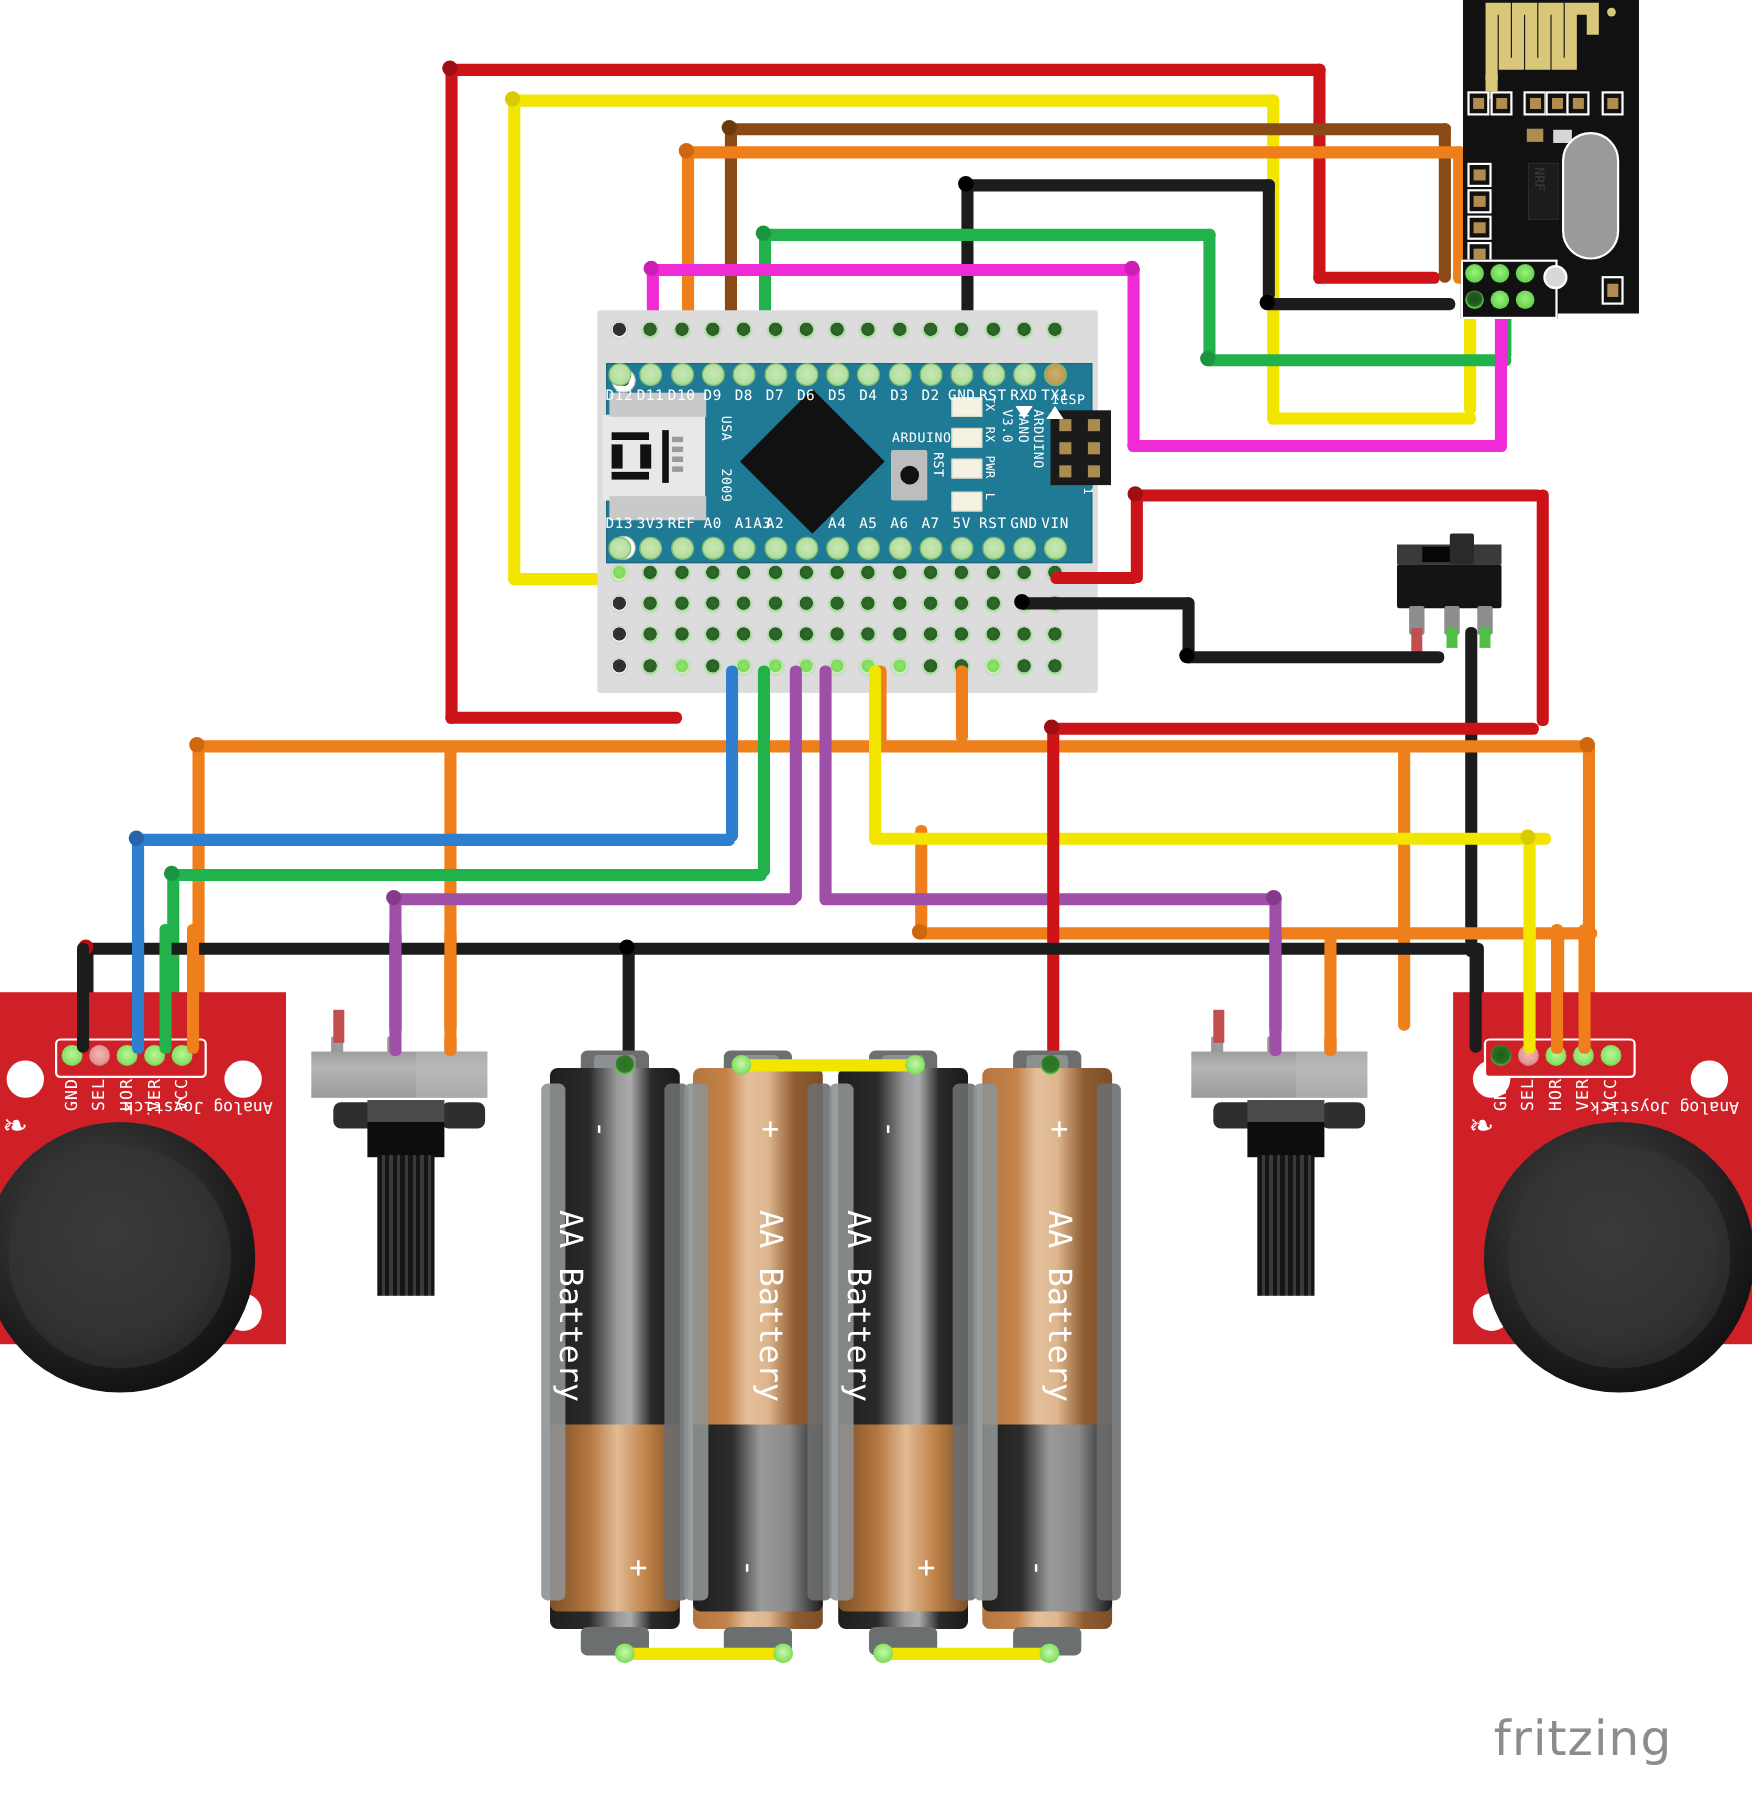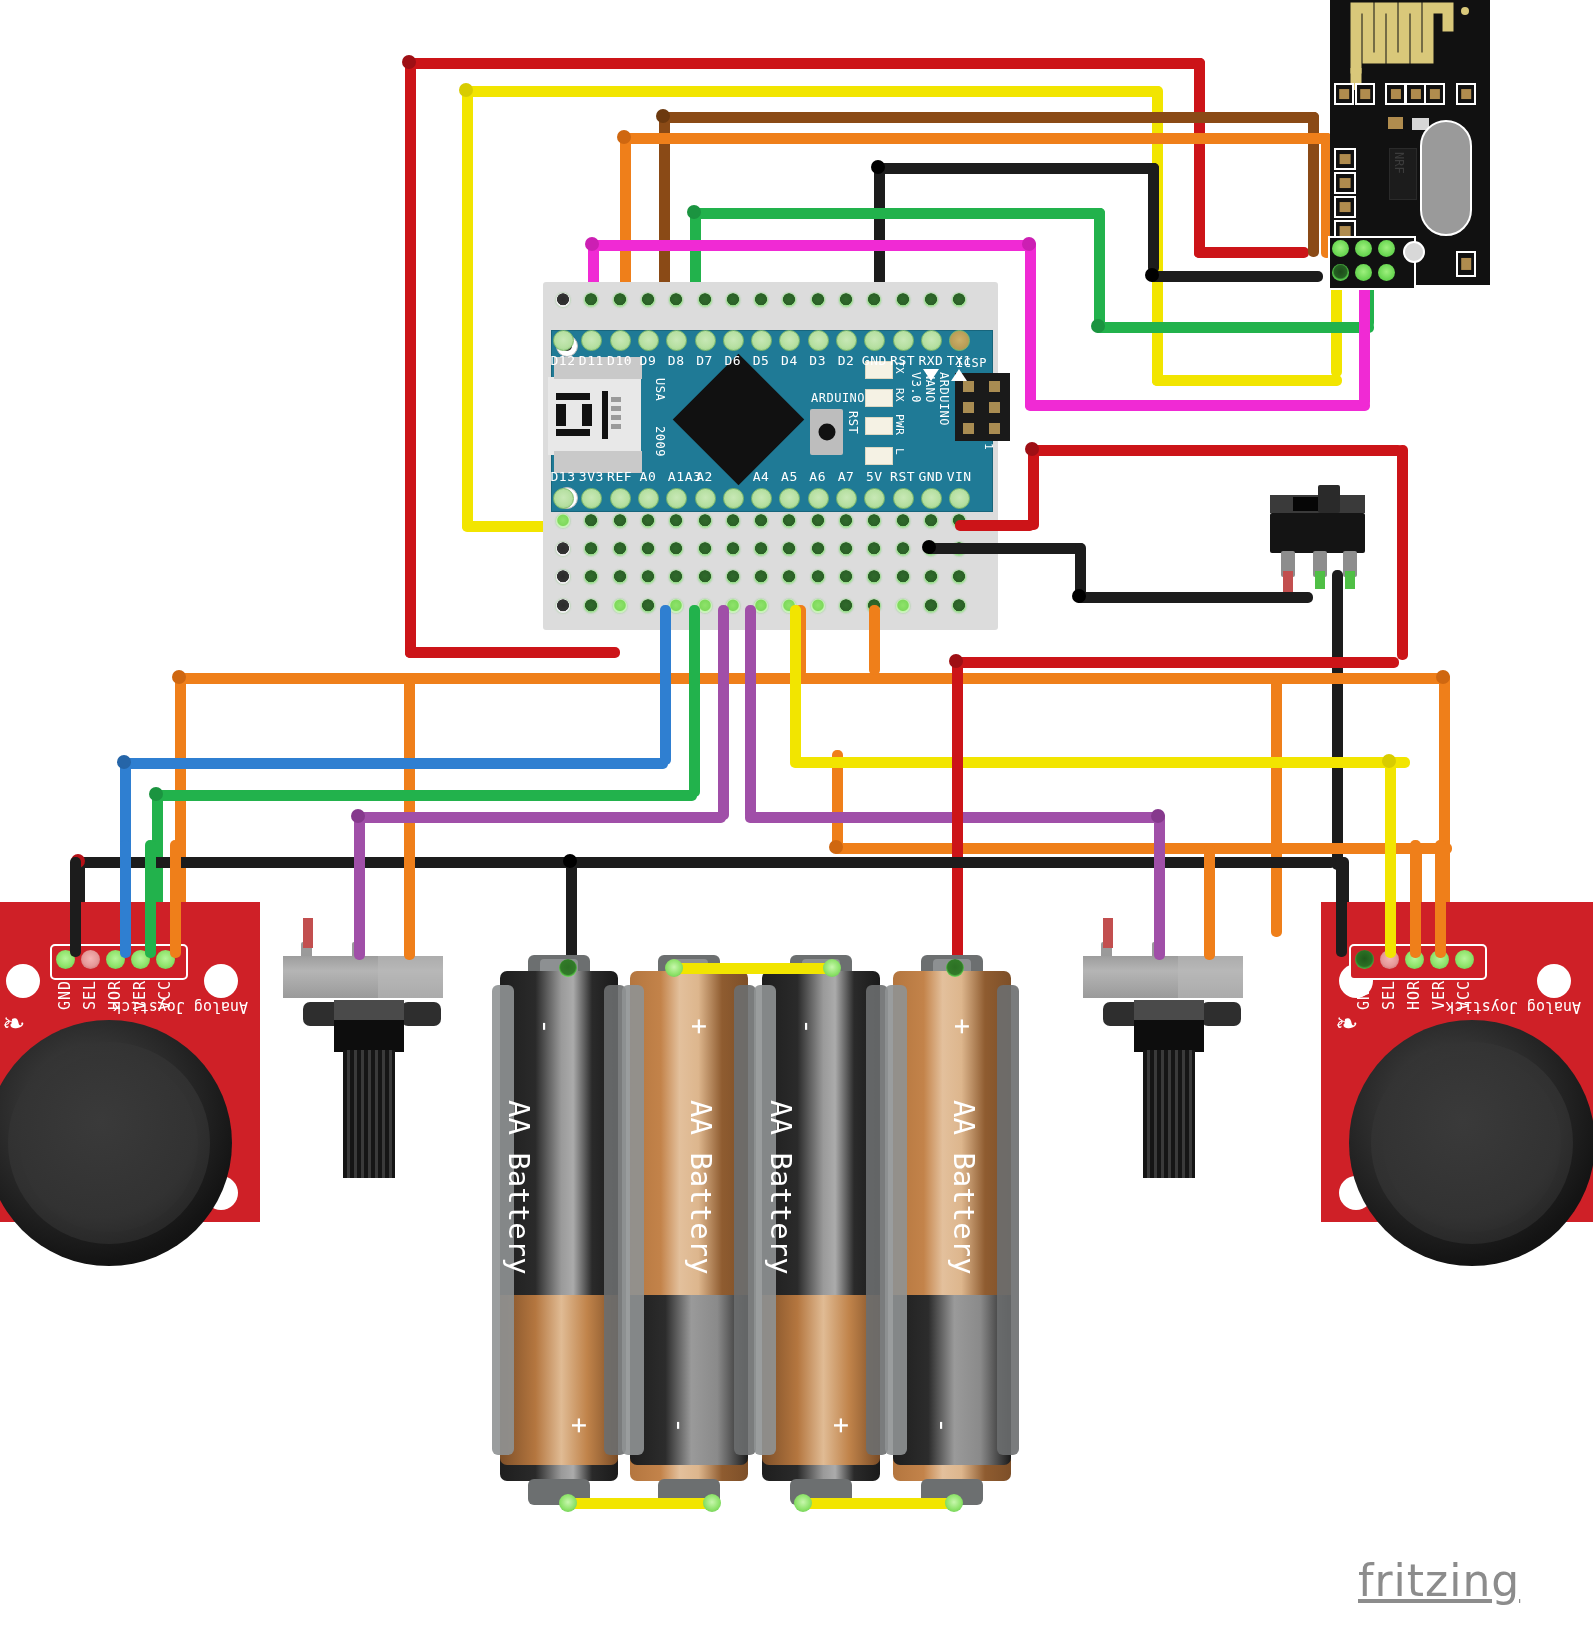--- a/index.html
+++ b/index.html
@@ -92,21 +92,21 @@
   .bat-term.lit{background:radial-gradient(circle at 50% 45%,#c8f7ad 0%,#8ee36a 55%,#5cc247 100%);}
 
   
   .sw-base{position:absolute;background:#141414;border-radius:2px;}
   .sw-top{position:absolute;background:#3a3a3a;}
   .sw-slot{position:absolute;background:#060606;}
   .sw-lever{position:absolute;background:#2a2a2a;border-radius:2px;}
   .sw-pin{position:absolute;width:14px;height:26px;background:#8d8d8d;border-radius:2px;}
 
   .fritz{position:absolute;color:#8c8c8c;font-family:"DejaVu Sans", sans-serif;
-         font-size:44px;letter-spacing:1px;text-decoration:underline;}
+         font-size:44px;letter-spacing:1px;}
 </style>
 </head>
 <body>
 
 <div id="stage">
 
   <div class="abs w wv" style="left:405px;top:58px;height:600px;background:#cc1418;"></div>
   <div class="abs w wh" style="left:405px;top:58px;width:800px;background:#cc1418;"></div>
   <div class="abs w wv" style="left:1194px;top:58px;height:200px;background:#cc1418;"></div>
   <div class="abs w wh" style="left:1194px;top:247px;width:115px;background:#cc1418;"></div>

